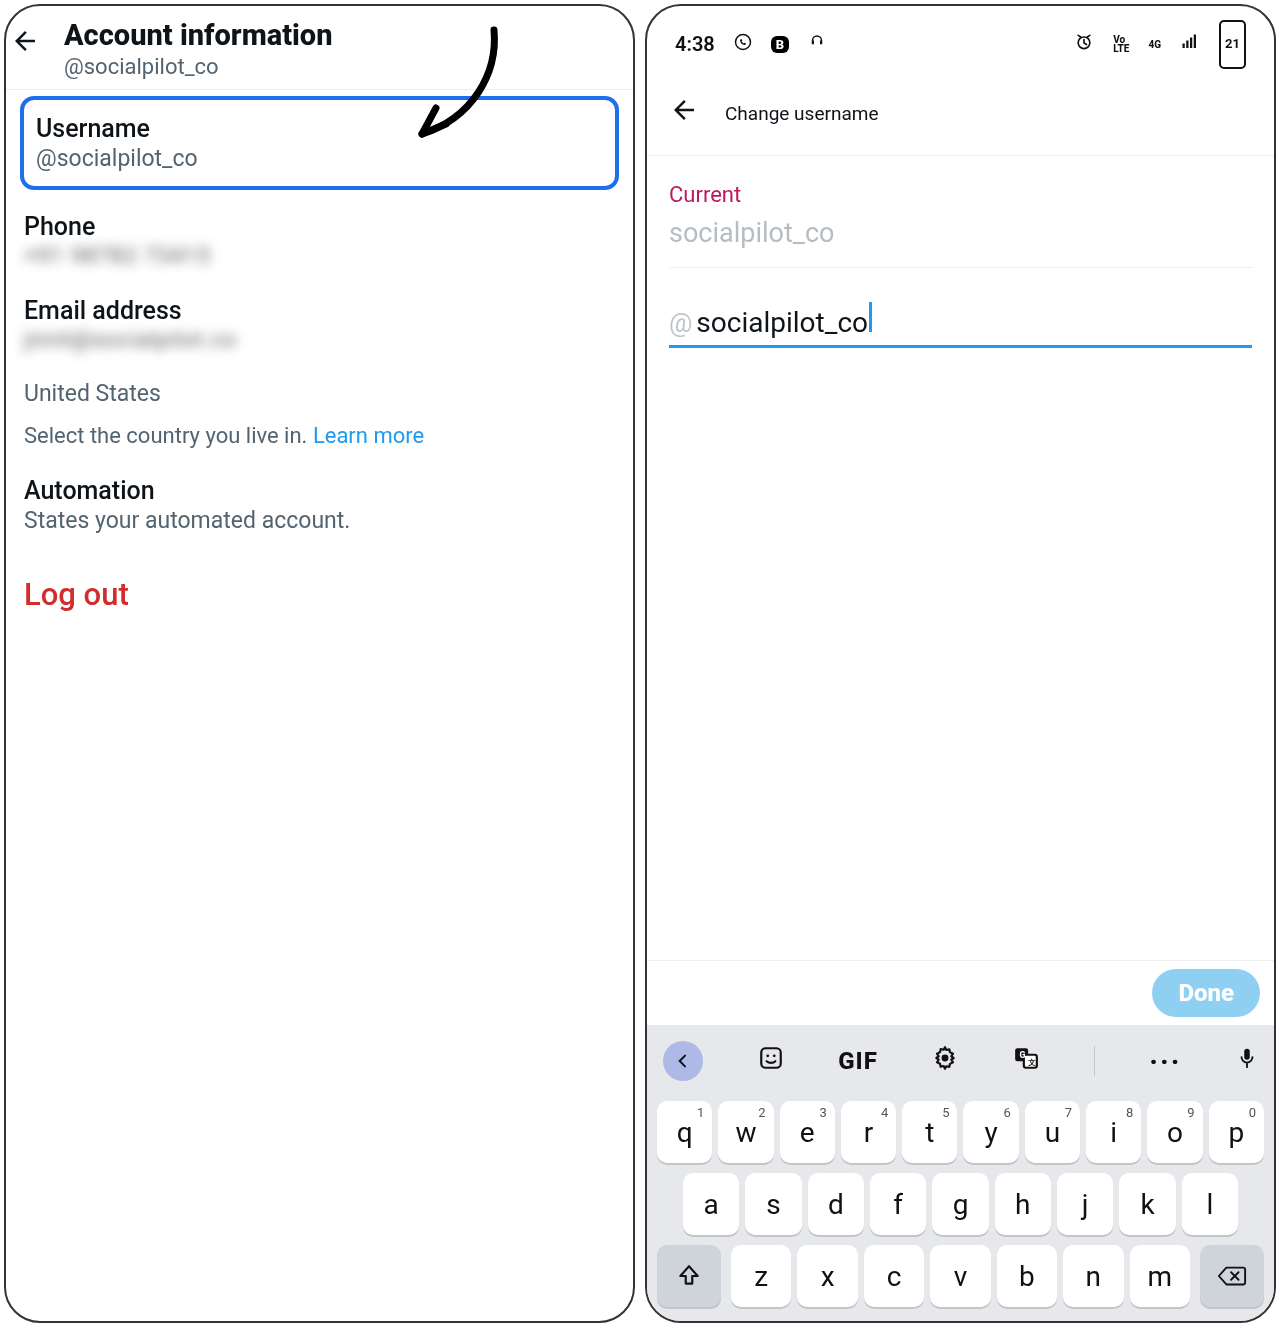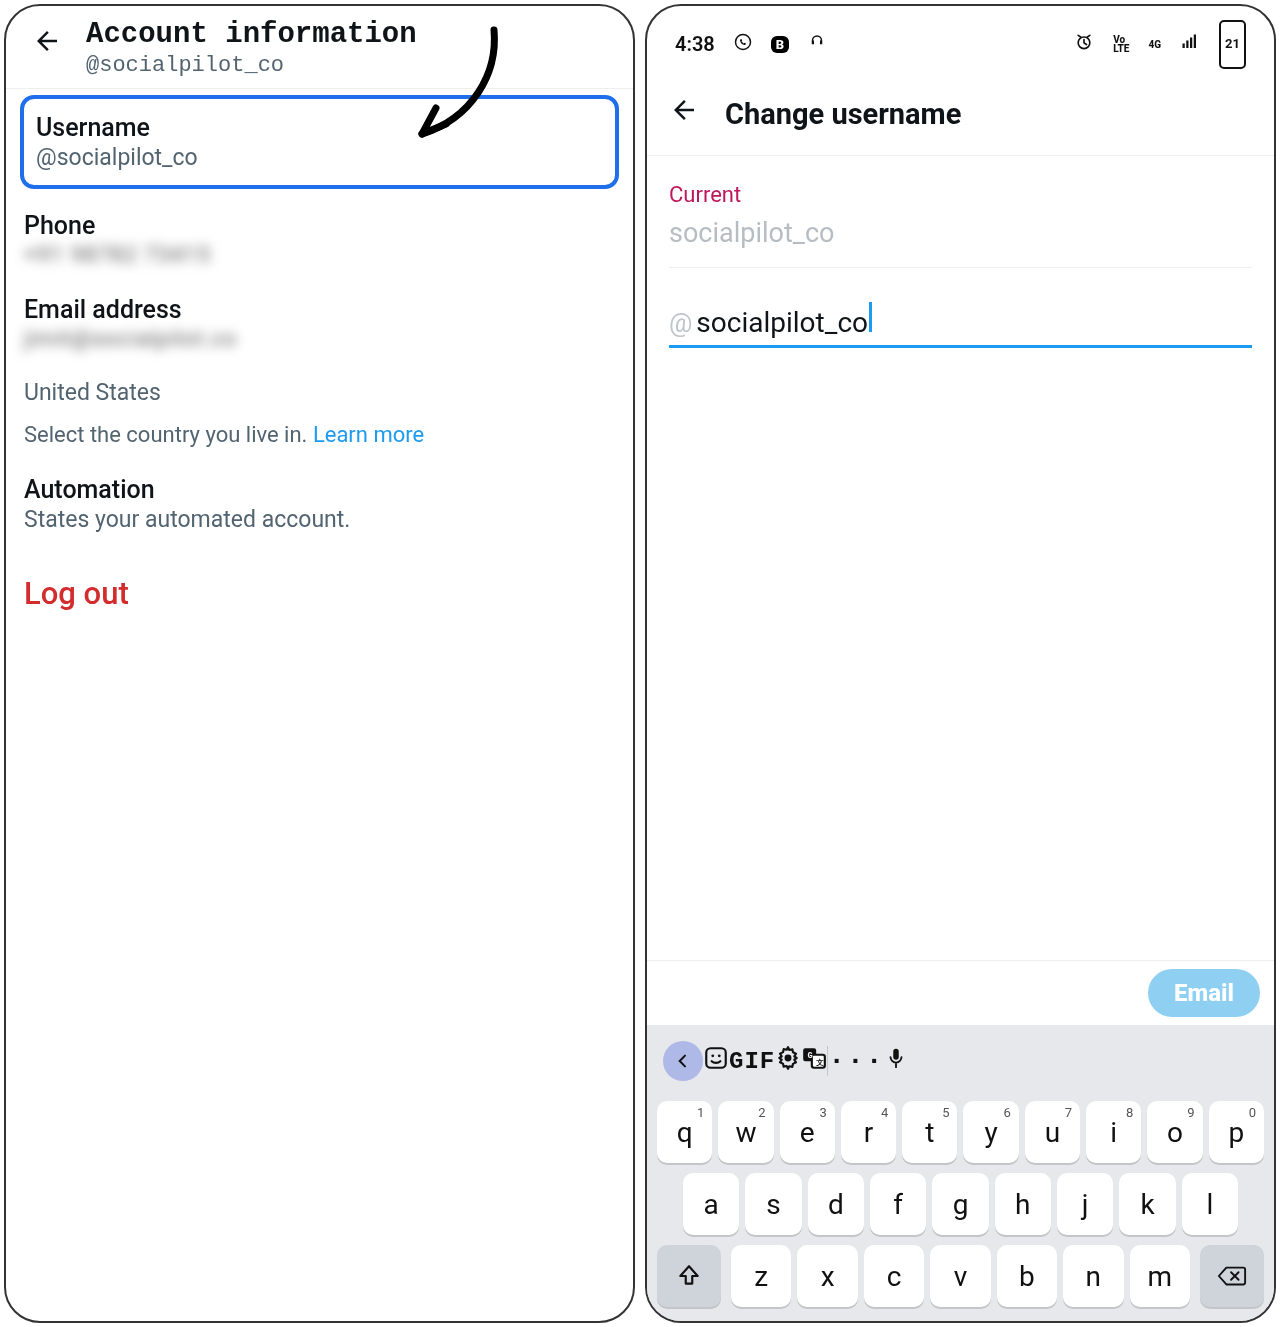--- a/index.html
+++ b/index.html
@@ -19,24 +19,23 @@
     overflow: hidden;
     background: #fff;
     position: relative;
     display: flex;
     flex-direction: column;
   }
   
   .l-header {
     display: flex;
     align-items: flex-start;
-    padding: 12px 18px 10px 26px;
+    padding: 12px 18px 10px 4px;
     border-bottom: 1px solid #eee;
     position: relative;
-    font-family: Liberation Mono, monospace;
   }
   .back-btn {
     font-size: 32px;
     font-weight: 600;
     color: #111;
     padding-top: 8px;
     margin-right: 24px;
   }
   .l-title {
     font-size: 29px;
@@ -119,22 +118,22 @@
     font-size: 13px; font-weight: 700; line-height: 1.3;
   }
   .r-header {
     display: flex;
     align-items: center;
     padding: 18px 22px 22px 22px;
     border-bottom: 1px solid #eee;
     gap: 26px;
   }
   .r-title {
-    font-size: 29px;
-    font-weight: 700;
+    font-size: 19px;
+    font-weight: 400;
     color: #0f1419;
   }
   .r-body { padding: 26px 22px 0 22px; flex: 1; }
   .field-label { font-size: 22px; color: #be185d; }
   .current-val {
     font-size: 27px; color: #b6bdc2; margin-top: 10px;
     padding-bottom: 18px; border-bottom: 1px solid #eee;
   }
   .new-block { margin-top: 34px; }
   .new-input-row {
@@ -155,23 +154,22 @@
     background: #8fd0f2; color: #fff; font-weight: 800;
     font-size: 24px; border-radius: 26px; padding: 10px 26px;
   }
   
   .kbd {
     background: #e6e8ec;
     padding: 10px 6px 14px 6px;
     display: flex; flex-direction: column; gap: 10px;
   }
   .kbd-toolbar {
-    display: flex; align-items: center; justify-content: flex-start;
+    display: flex; align-items: center; justify-content: space-between;
     padding: 6px 10px 10px 10px;
-    font-family: Liberation Mono, monospace;
   }
   .kbd-toolbar .tb-item { font-size: 24px; color: #111; }
   .chev-back {
     width: 40px; height: 40px; border-radius: 50%;
     background: #aeb9e8; display: flex; align-items: center; justify-content: center;
     font-size: 22px; font-weight: 800; color: #111;
   }
   .gif { font-weight: 800; font-size: 20px; letter-spacing: 1px; }
   .row { display: flex; gap: 6px; padding: 0 4px; }
   .row.center { justify-content: center; }
@@ -305,21 +303,21 @@
     <div class="new-block">
       <div class="new-input-row">
         <span class="at">@</span>
         <span class="new-val">socialpilot_co</span>
         <span class="cursor"></span>
       </div>
     </div>
   </div>
 
   <div class="done-bar">
-    <div class="done-btn">Email</div>
+    <div class="done-btn">Done</div>
   </div>
 
   <div class="kbd">
     <div class="kbd-toolbar">
       <div class="chev-back">
         <svg width="16" height="16" viewBox="0 0 24 24">
             <path d="M15 4l-8 8 8 8" stroke="#111" stroke-width="3" fill="none" stroke-linecap="round"></path>
           </svg>
       </div>
       <div class="tb-item">

